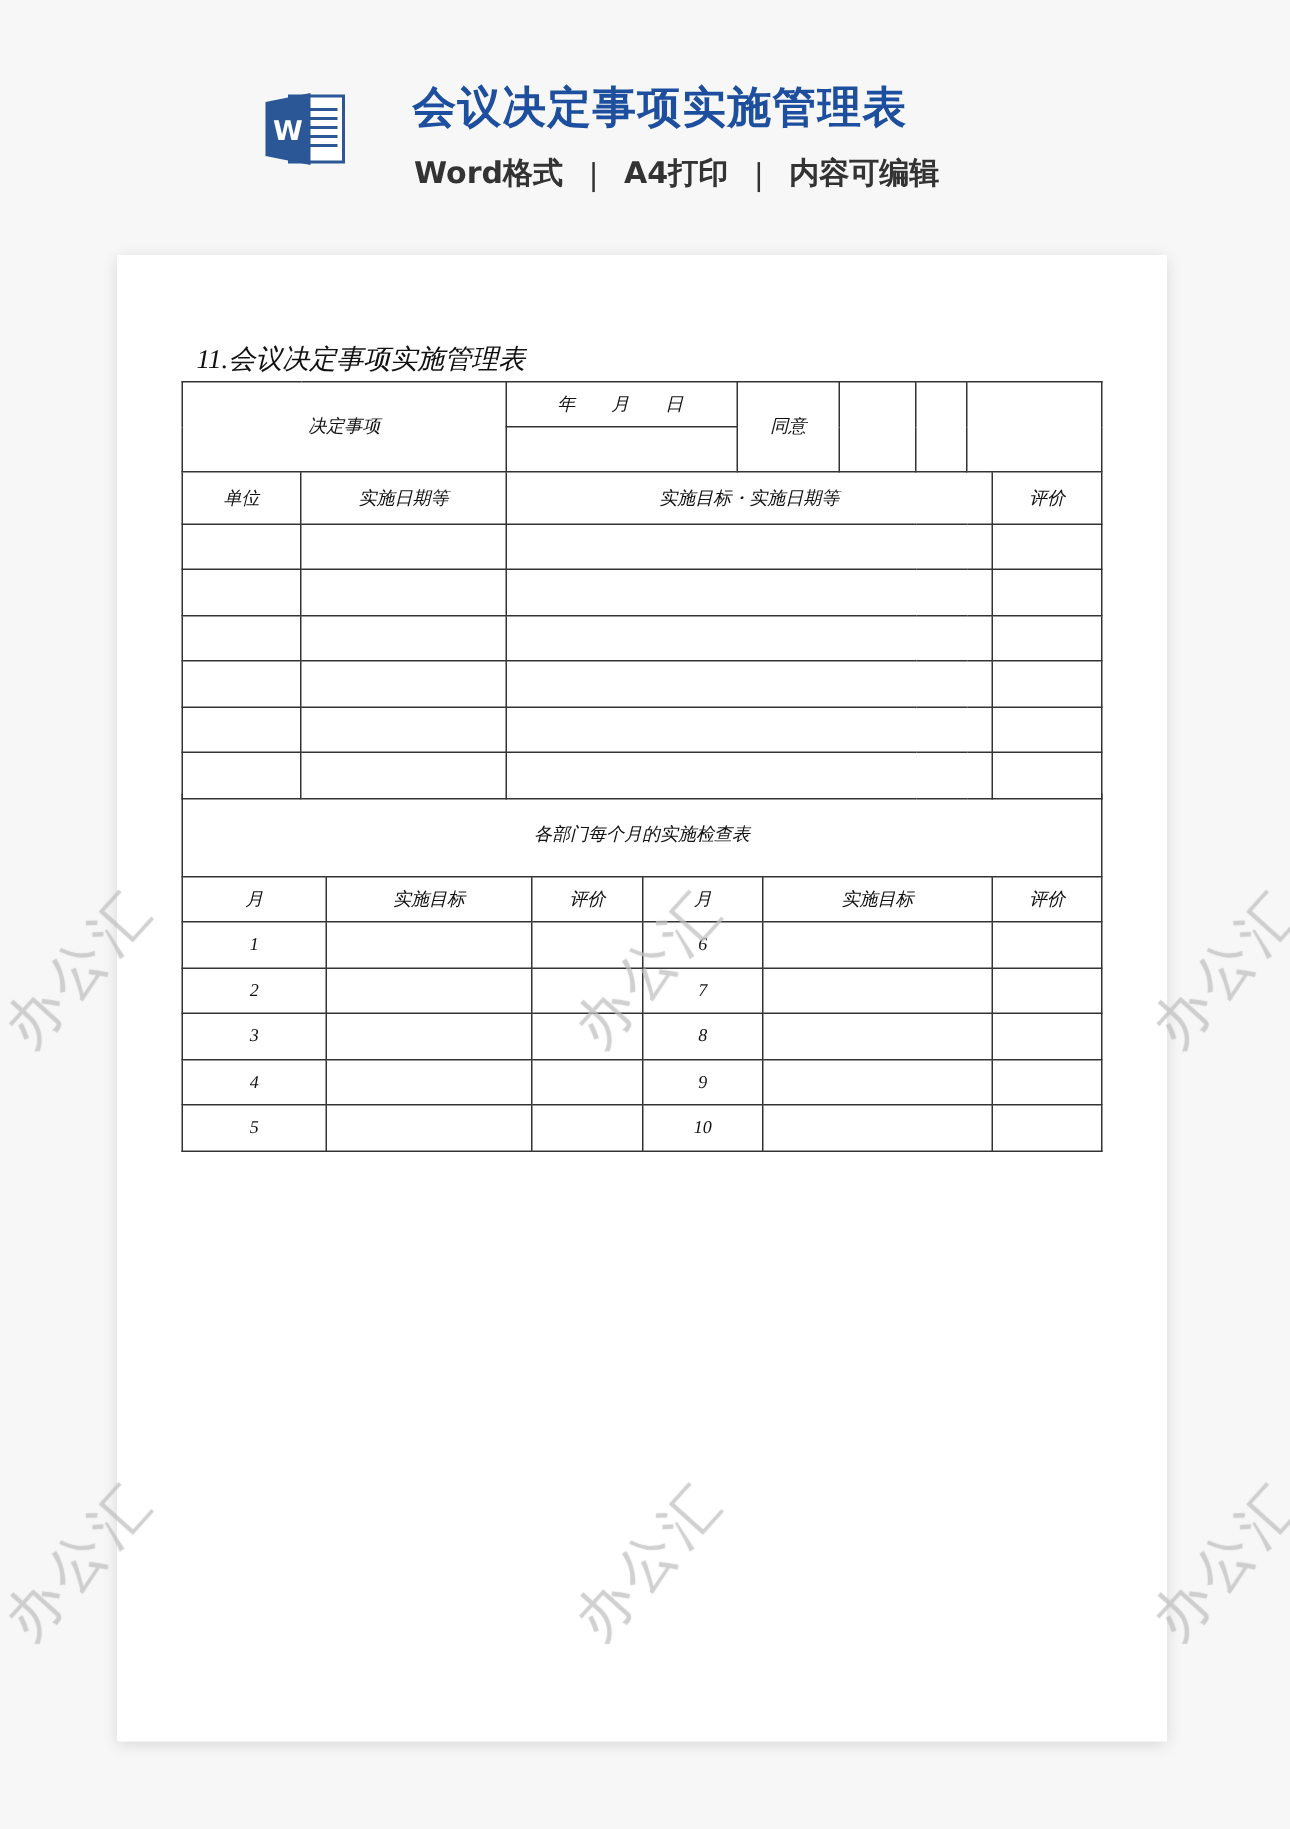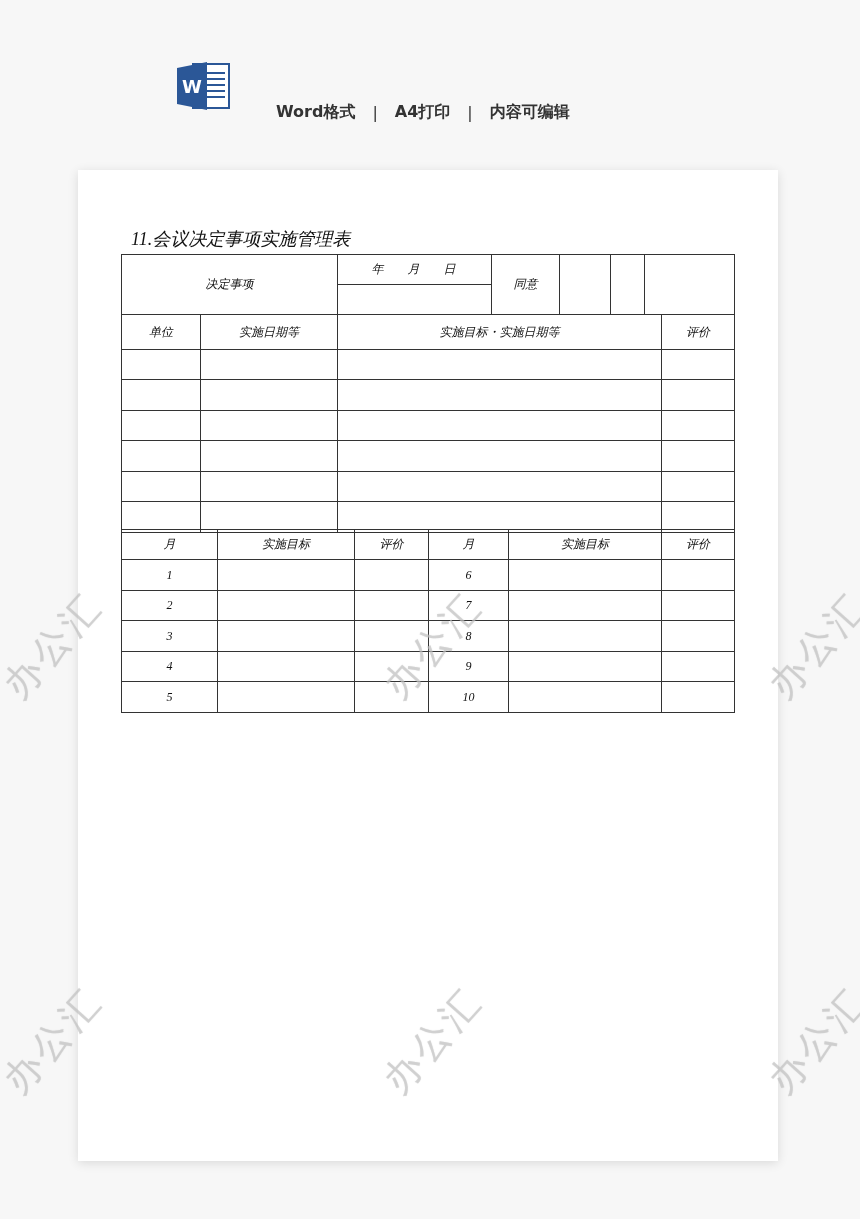--- a/index.html
+++ b/index.html
@@ -9,21 +9,21 @@
     font-family:"DejaVu Sans", sans-serif;
   }
   .header { position:absolute; left:0; top:0; width:860px; height:160px; }
   .word-icon { position:absolute; left:175px; top:60px; width:56px; height:52px; }
   .header-title {
     position:absolute; left:275px; top:52px;
     font-size:29px; font-weight:bold; color:#1d4f9e; letter-spacing:1px;
     font-family:"DejaVu Sans", sans-serif; white-space:nowrap;
   }
   .header-sub {
-    position:absolute; left:276px; top:102px; font-size:16px; font-weight:bold;
+    position:absolute; left:276px; top:102px; font-size:20px; font-weight:bold;
     color:#333; white-space:nowrap; display:flex; align-items:center;
   }
   .header-sub .sep { margin:0 17px; font-weight:normal; }
 
   .page {
     position:absolute; left:78px; top:170px; width:700px; height:991px;
     background:#fff; box-shadow:0 2px 10px rgba(0,0,0,0.12);font-style:italic;
   }
   .doc-heading {
     position:absolute; left:53px; top:57px; font-size:18px; color:#111;
@@ -48,20 +48,21 @@
   <svg class="word-icon" viewBox="0 0 56 52">
     <rect x="18" y="4" width="36" height="44" fill="#fff" stroke="#2b5797" stroke-width="2"></rect>
     <line x1="30" y1="13" x2="50" y2="13" stroke="#2b5797" stroke-width="2"></line>
     <line x1="30" y1="19" x2="50" y2="19" stroke="#2b5797" stroke-width="2"></line>
     <line x1="30" y1="25" x2="50" y2="25" stroke="#2b5797" stroke-width="2"></line>
     <line x1="30" y1="31" x2="50" y2="31" stroke="#2b5797" stroke-width="2"></line>
     <line x1="30" y1="37" x2="50" y2="37" stroke="#2b5797" stroke-width="2"></line>
     <polygon points="2,8 32,2 32,50 2,44" fill="#2b5797"></polygon>
     <text x="17" y="33" fill="#fff" font-size="18" font-weight="bold" text-anchor="middle" font-family="DejaVu Sans, sans-serif">W</text>
   </svg>
+  <div class="header-title">会议决定事项实施管理表</div>
   <div class="header-sub">
     <span>Word格式</span>
     <span class="sep">|</span>
     <span>A4打印</span>
     <span class="sep">|</span>
     <span>内容可编辑</span>
   </div>
 </div>
 
 <div class="page">
@@ -140,20 +141,23 @@
   <table class="grid" style="left:43px; top:359px; width:613px;">
     <colgroup>
       <col style="width:96px">
         <col style="width:137px">
         <col style="width:74px">
       <col style="width:80px">
         <col style="width:153px">
         <col style="width:73px">
     </colgroup>
     <tbody>
+        <tr style="height:55px">
+      <td colspan="6" style="border-top:none;">各部门每个月的实施检查表</td>
+    </tr>
     <tr style="height:30px">
       <td>月</td>
       <td>实施目标</td>
       <td>评价</td>
       <td>月</td>
       <td>实施目标</td>
       <td>评价</td>
     </tr>
     <tr style="height:31px">
       <td>1</td>

